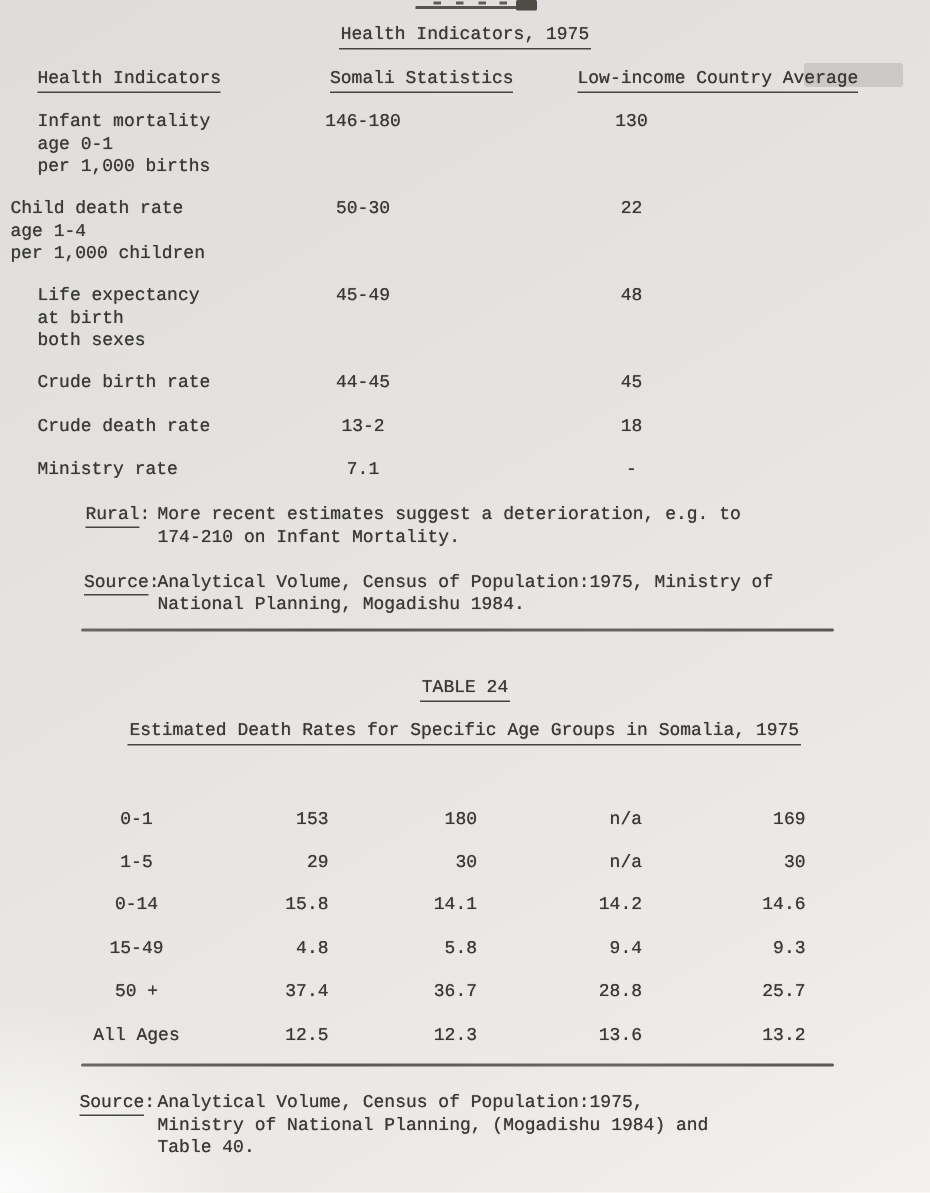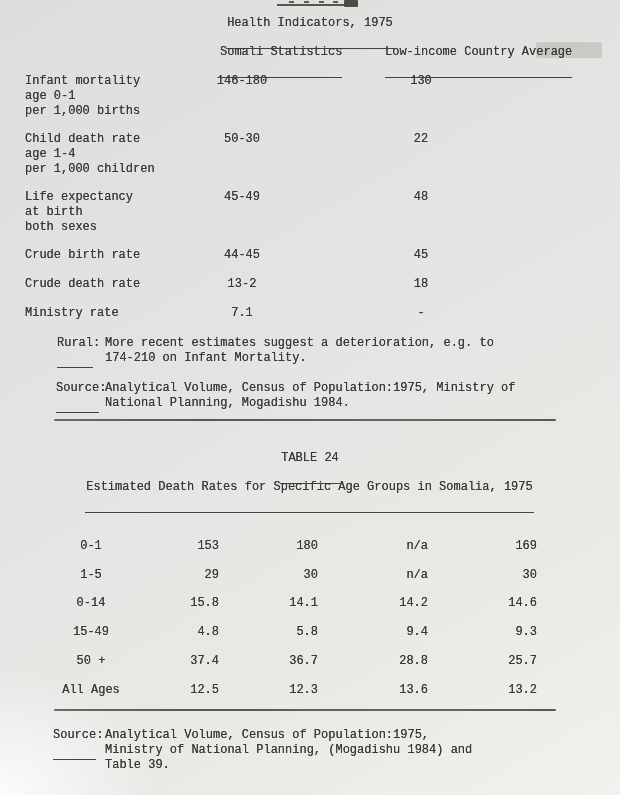--- a/index.html
+++ b/index.html
@@ -11,21 +11,21 @@
       radial-gradient(220px 180px at 0% 100%, rgba(255,255,255,.85), rgba(255,255,255,0) 70%),
       linear-gradient(150deg,#dedddb 0%, #e5e4e2 45%, #eceae7 80%, #f3f1ee 100%);
     font-family:"Liberation Mono","DejaVu Sans Mono",monospace;
     font-size:12px;
     line-height:15px;
     color:#393836;
     text-shadow:0 0 .5px rgba(57,56,54,.85);
   }
   .abs{position:absolute;}
   .row{position:absolute;left:0;width:620px;height:15px;}
-  .u{border-bottom:1.3px solid #454440;padding-bottom:17px;}
+  .u{border-bottom:1.3px solid #454440;padding-bottom:1px;}
   .center{text-align:center;}
   .right{text-align:right;}
   .ml{white-space:pre-line;}
   .rule{position:absolute;height:2px;background:linear-gradient(90deg,#55534f,#3f3e3a 30%,#514f4b 70%,#3f3e3a);opacity:.85;border-radius:1px;}
   .cell{position:absolute;top:0;}
   
   .frag{position:absolute;left:277px;top:0;width:81px;height:8px;}
   .frag .line{position:absolute;left:0;top:4px;width:81px;height:2px;background:#57554f;}
   .frag .blob{position:absolute;right:0;top:0;width:14px;height:7px;background:#4d4b46;border-radius:1px;}
   .frag .stub{position:absolute;top:1px;width:5px;height:2px;background:#5e5c55;}
@@ -43,34 +43,35 @@
     <span class="stub" style="left:56px"></span>
     <span class="line"></span>
     <span class="blob"></span>
   </div>
 
   <div class="abs u center" style="left:226px;top:16px;width:168px">Health Indicators, 1975</div>
 
   <div class="smudge"></div>
 
   <div class="row" style="top:45px">
+    <span class="cell u" style="left:25px">Health Indicators</span>
     <span class="cell u" style="left:220px">Somali Statistics</span>
     <span class="cell u" style="left:385px">Low-income Country Average</span>
   </div>
 
   <div class="row" style="top:74px">
     <span class="cell ml" style="left:25px">Infant mortality
 age 0-1
 per 1,000 births</span>
     <span class="cell center" style="left:187px;width:110px">146-180</span>
     <span class="cell center" style="left:366px;width:110px">130</span>
   </div>
 
   <div class="row" style="top:132px">
-    <span class="cell ml" style="left:25px">Child death rate
+    <span class="cell ml" style="left:7px">Child death rate
 age 1-4
 per 1,000 children</span>
     <span class="cell center" style="left:187px;width:110px">50-30</span>
     <span class="cell center" style="left:366px;width:110px">22</span>
   </div>
 
   <div class="row" style="top:190px">
     <span class="cell ml" style="left:25px">Life expectancy
 at birth
 both sexes</span>
@@ -168,16 +169,16 @@
   </div>
 
   <div class="rule" style="left:54px;top:709px;width:502px"></div>
 
   <div class="row" style="top:728px;height:48px">
     <span class="cell" style="left:53px">
       <span class="u">Source</span><span>:</span>
     </span>
     <span class="cell ml" style="left:105px">Analytical Volume, Census of Population:1975,
 Ministry of National Planning, (Mogadishu 1984) and
-Table 39.</span>
+Table 40.</span>
   </div>
 
 </div>
 
 </body></html>

